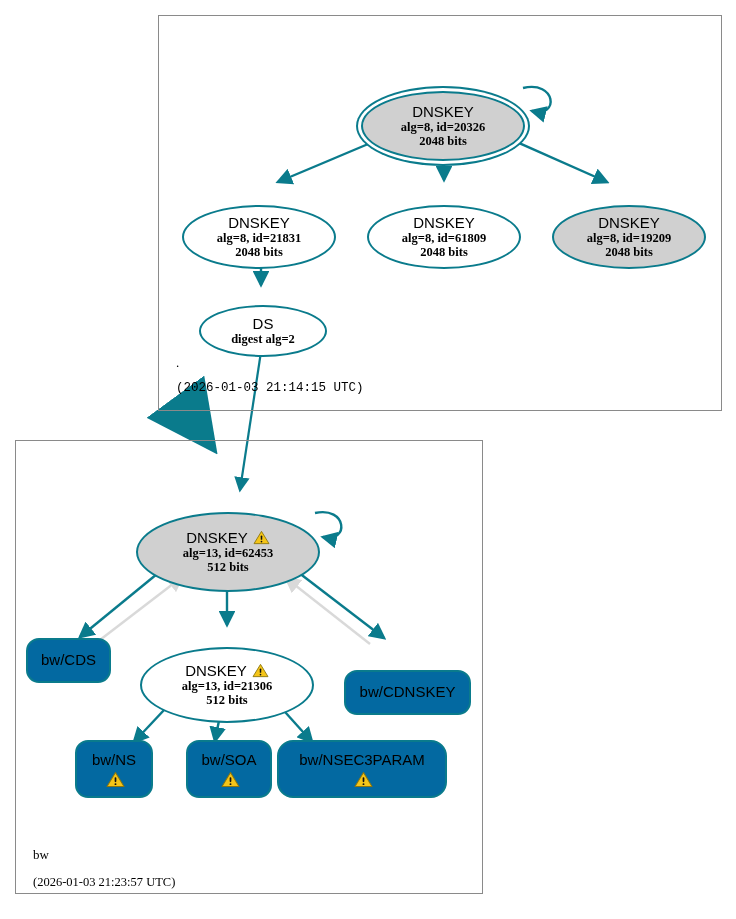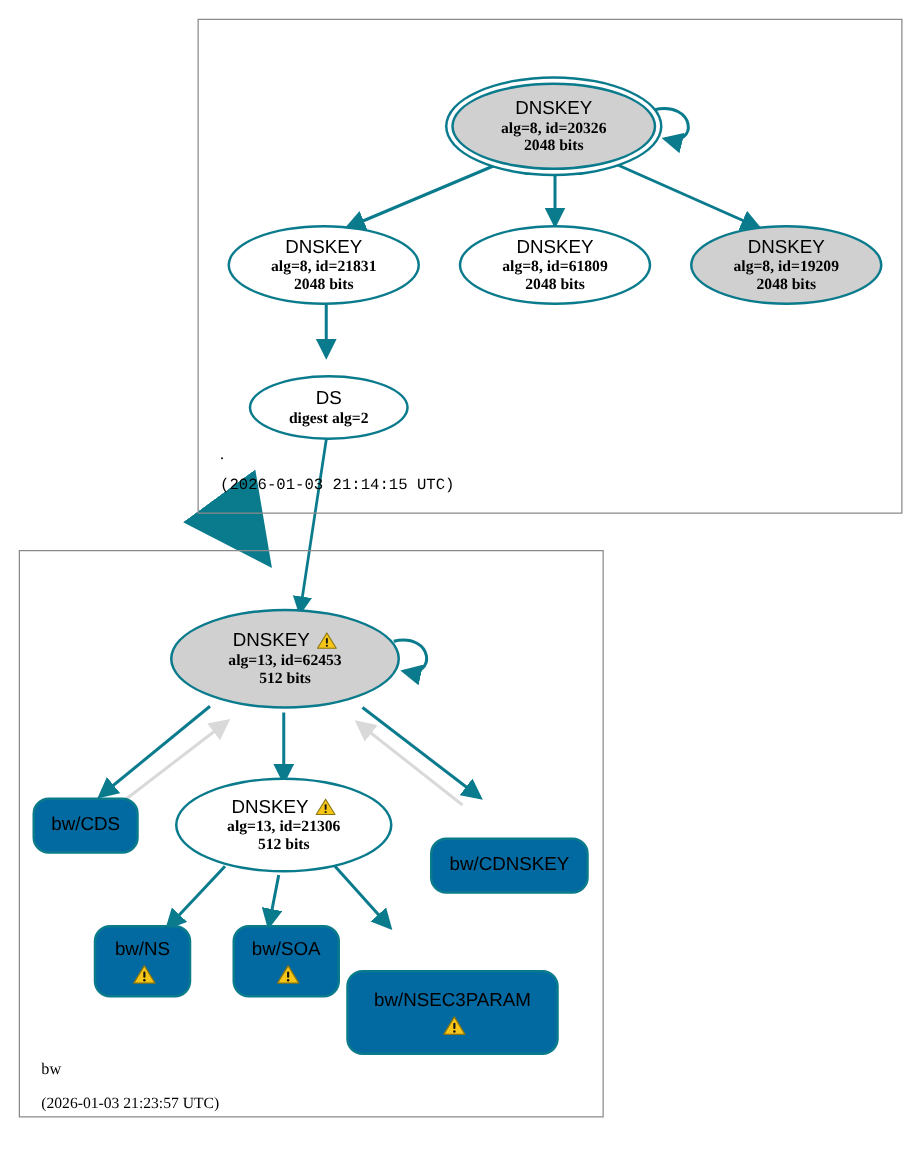--- a/index.html
+++ b/index.html
@@ -47,20 +47,21 @@
     display: flex;
     flex-direction: column;
     align-items: center;
     justify-content: center;
     text-align: center;
     line-height: 1.12;
   }
   .ellipse {
     border: 2px solid #0a7b8c;
     border-radius: 50%;
+    margin-top: 25px;
   }
   .ellipse.dbl {
     box-shadow: 0 0 0 3px #ffffff, 0 0 0 5px #0a7b8c;
   }
   .rrset {
     border: 2px solid #0a7b8c;
     border-radius: 13px;
     background: #0369a1;
   }
   .fill-gray { background: #d0d0d0; }
@@ -175,21 +176,21 @@
 </div>
 
 <div class="node ellipse fill-gray" style="left:552px; top:180px; width:154px; height:64px;">
   <div class="n-title">
     <span>DNSKEY</span>
   </div>
   <div class="n-sub">alg=8, id=19209</div>
   <div class="n-sub">2048 bits</div>
 </div>
 
-<div class="node ellipse fill-white" style="left:199px; top:300px; width:128px; height:52px;text-align:center;">
+<div class="node ellipse fill-white" style="left:199px; top:280px; width:128px; height:52px;text-align:center;">
   <div class="n-title">
     <span>DS</span>
   </div>
   <div class="n-sub">digest alg=2</div>
 </div>
 
 <div class="node ellipse fill-gray" style="left:136px; top:487px; width:184px; height:80px;">
   <div class="n-title">
     <span>DNSKEY</span>
     <span class="warn">
@@ -242,21 +243,21 @@
   <div class="n-title">bw/SOA</div>
   <span class="warn warn-block">
     <svg viewBox="0 0 24 22" width="19" height="17">
       <path d="M12 2 L23 20 L1 20 Z" fill="#f5c518" stroke="#8a7510" stroke-width="1.3" stroke-linejoin="round"></path>
       <rect x="10.9" y="8" width="2.2" height="6.4" rx="1" fill="#111111"></rect>
       <circle cx="12" cy="17" r="1.25" fill="#111111"></circle>
     </svg>
   </span>
 </div>
 
-<div class="node rrset" style="left:277px; top:776px; width:170px; height:68px;">
+<div class="node rrset" style="left:277px; top:740px; width:170px; height:58px;border-radius:16px;">
   <div class="n-title">bw/NSEC3PARAM</div>
   <span class="warn warn-block">
     <svg viewBox="0 0 24 22" width="19" height="17">
       <path d="M12 2 L23 20 L1 20 Z" fill="#f5c518" stroke="#8a7510" stroke-width="1.3" stroke-linejoin="round"></path>
       <rect x="10.9" y="8" width="2.2" height="6.4" rx="1" fill="#111111"></rect>
       <circle cx="12" cy="17" r="1.25" fill="#111111"></circle>
     </svg>
   </span>
 </div>
 

